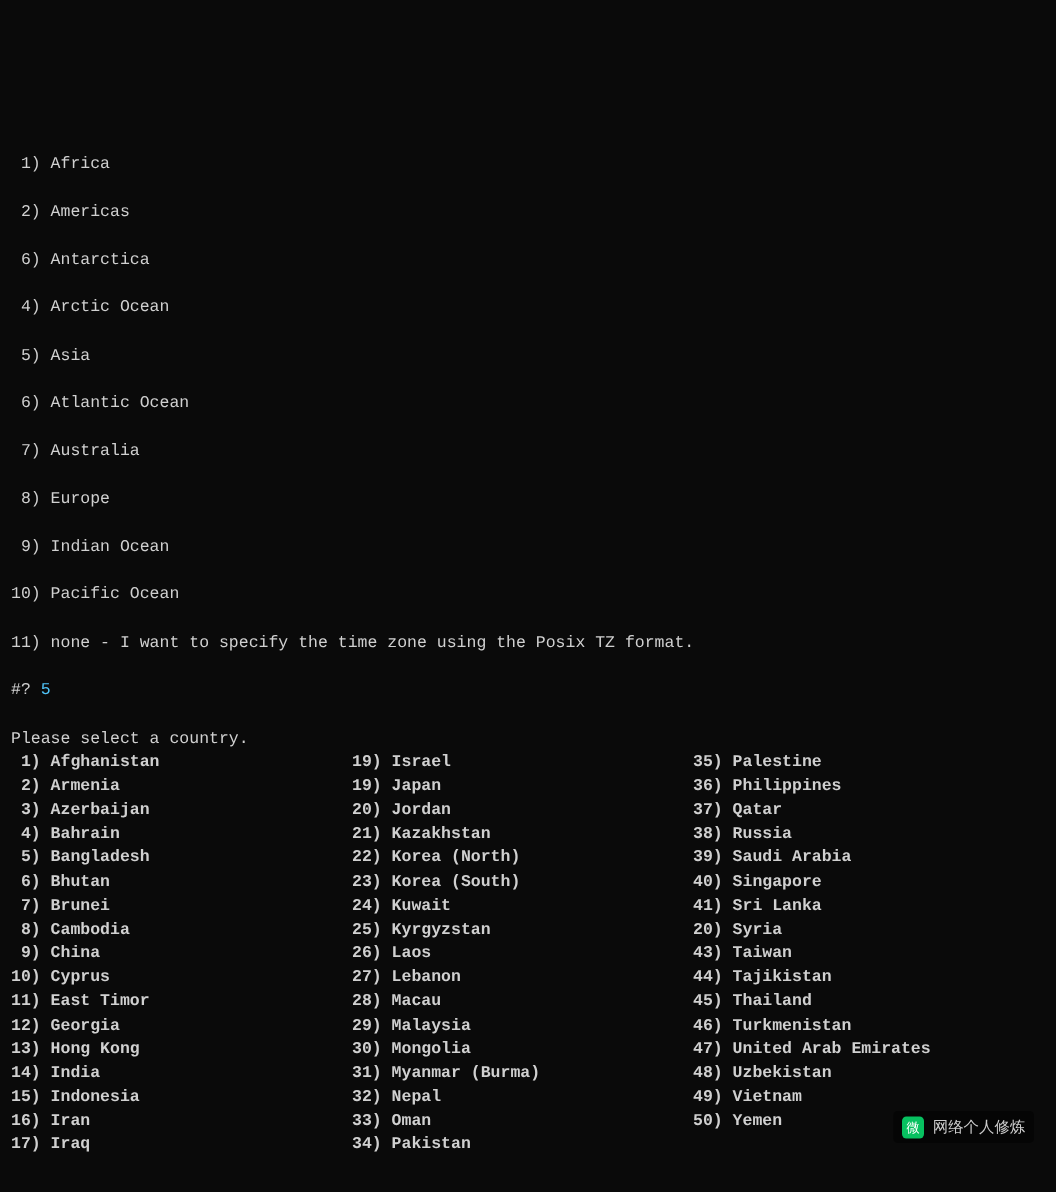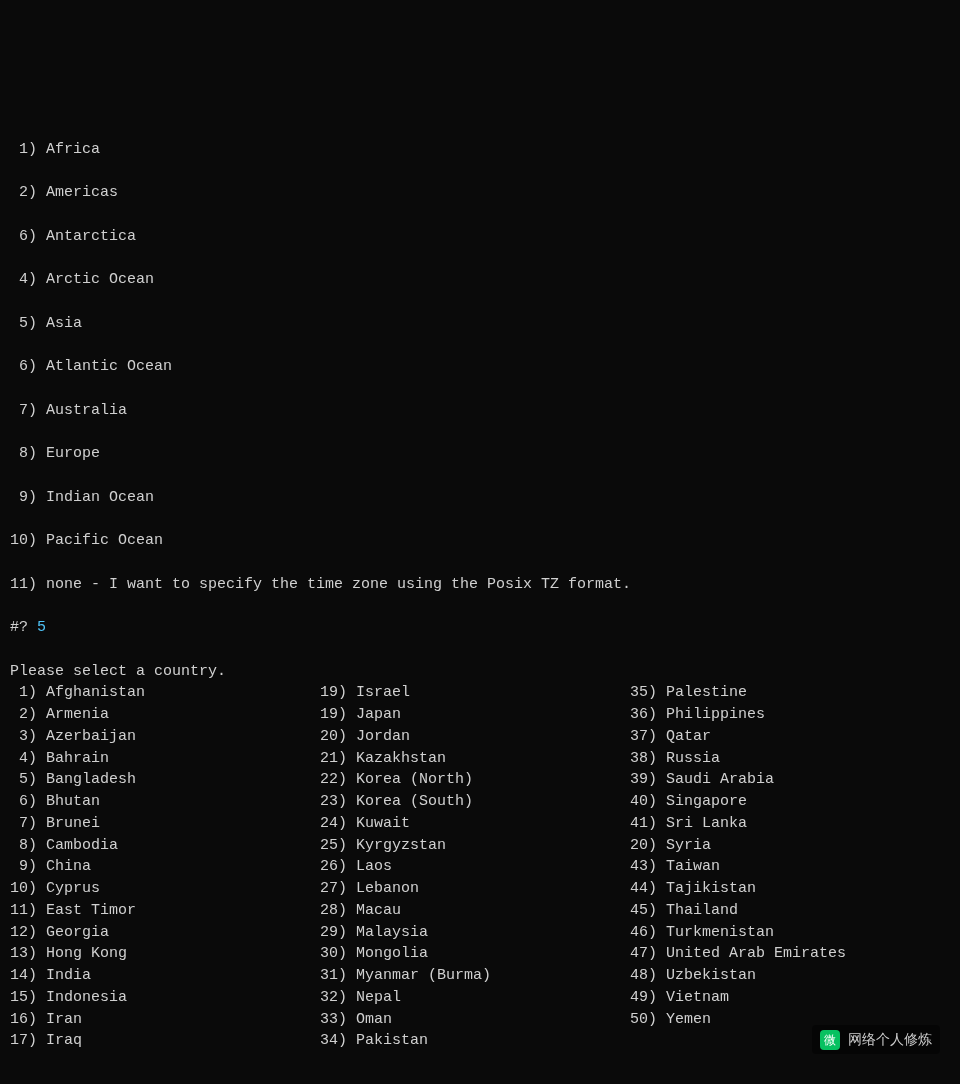--- a/index.html
+++ b/index.html
@@ -12,21 +12,21 @@
       padding: 8px 10px;
       width: 960px;
       min-height: 1084px;
     }
     .terminal-content {
       white-space: pre;
     }
     .number-input { color: #4fc3f7; }
     .watermark {
       position: fixed;
-      bottom: 30px;
+      bottom: 45px;
       right: 20px;
       color: #ccc;
       font-family: sans-serif;
       font-size: 14px;
       background: rgba(0,0,0,0.5);
       padding: 4px 8px;
       border-radius: 4px;
     }
     .watermark-icon {
       display: inline-block;
@@ -56,21 +56,21 @@
 <br><span> 6) Atlantic Ocean</span>
 <br><span> 7) Australia</span>
 <br><span> 8) Europe</span>
 <br><span> 9) Indian Ocean</span>
 <br><span>10) Pacific Ocean</span>
 <br><span>11) none - I want to specify the time zone using the Posix TZ format.</span>
 <br><span>#? </span><span class="number-input">5</span>
 <br><span>Please select a country.</span>
 </div>
 
-<div style="display: flex; white-space: pre; font-family: 'Courier New', Courier, monospace; font-size: 15px; line-height: 1.45; color: #d0d0d0;">
+<div style="display: flex; white-space: pre; font-family: 'Courier New', Courier, monospace; font-size: 15px; line-height: 1.45; color: #d0d0d0; font-weight: bold;">
   <div style="width: 310px;"><span> 1) Afghanistan</span>
 <span> 2) Armenia</span>
 <span> 3) Azerbaijan</span>
 <span> 4) Bahrain</span>
 <span> 5) Bangladesh</span>
 <span> 6) Bhutan</span>
 <span> 7) Brunei</span>
 <span> 8) Cambodia</span>
 <span> 9) China</span>
 <span>10) Cyprus</span>

